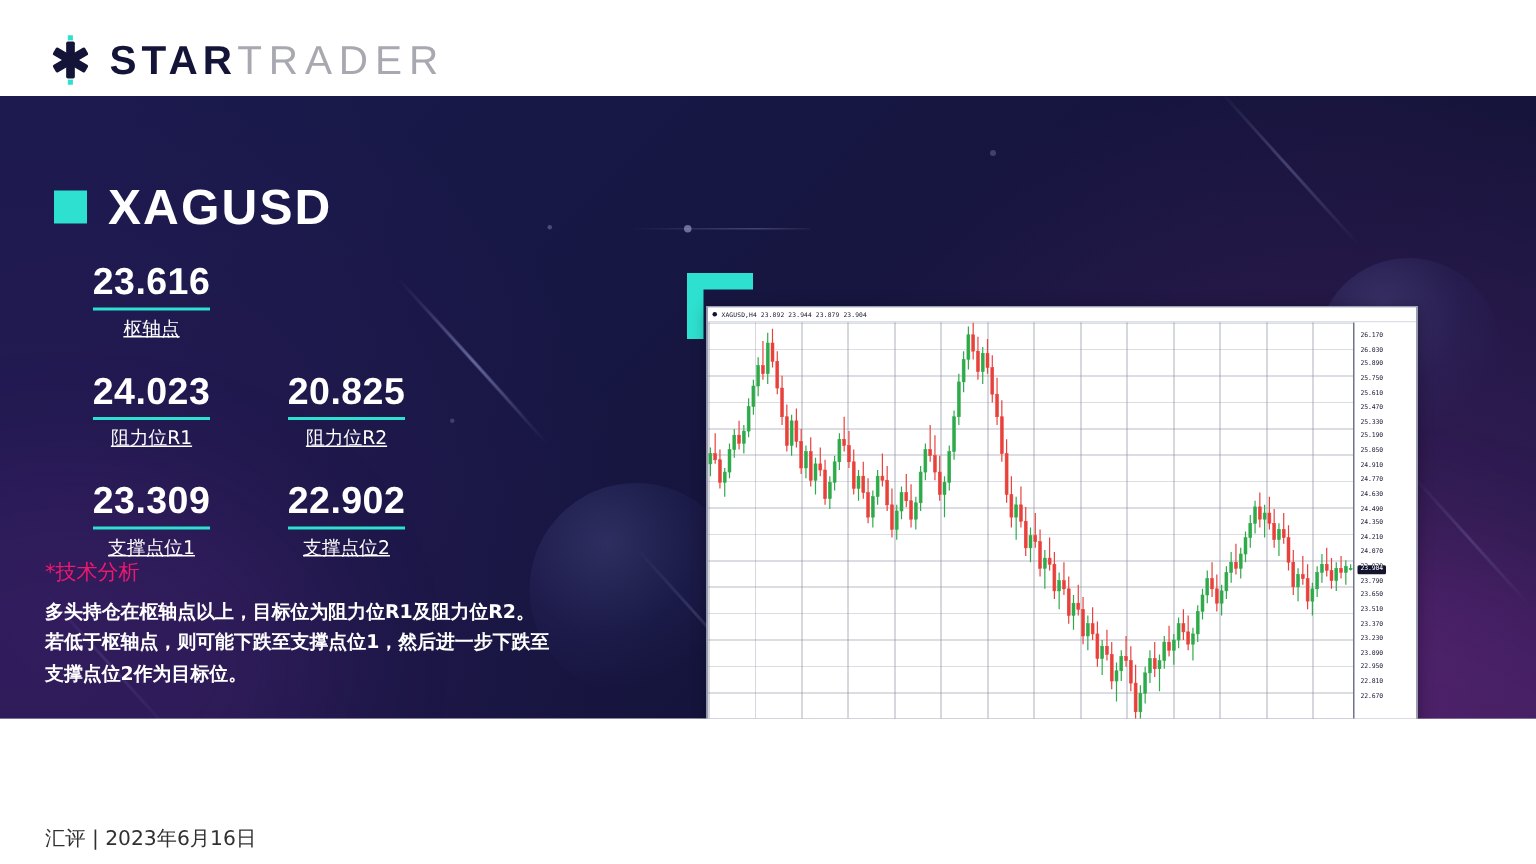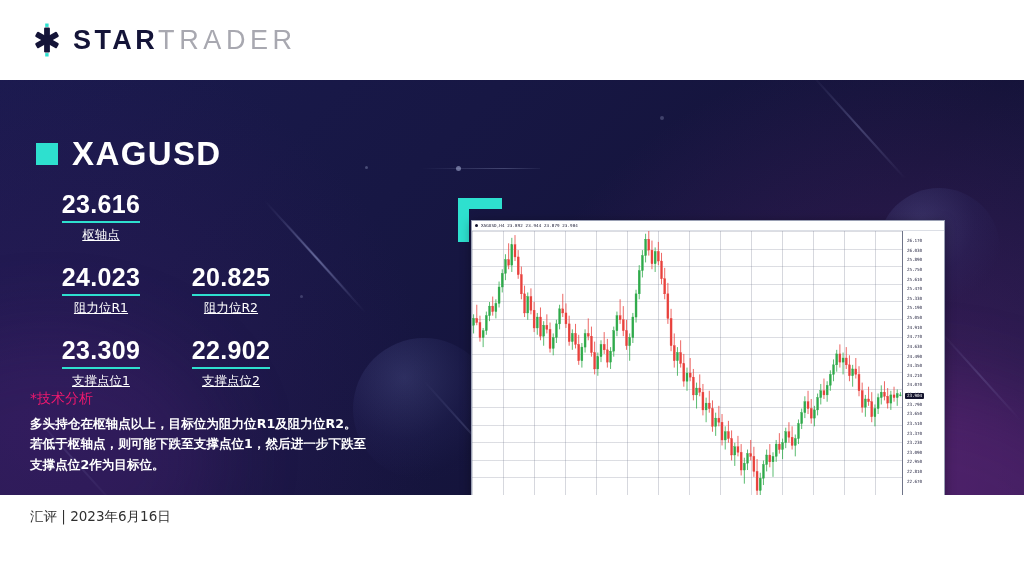--- a/index.html
+++ b/index.html
@@ -17,21 +17,21 @@
   }
   .logo { display:flex; align-items:center; gap:9px; }
   .logo-mark { position:relative; width:34px; height:34px; }
   .logo-mark svg { display:block; }
   .logo-text { font-size:27px; font-weight:700; letter-spacing:3.4px; line-height:1; }
   .logo-star { color:#141438; }
   .logo-trader { color:#a8a8b0; font-weight:400; letter-spacing:4.6px; }
 
   
   .stage {
-    position:absolute; left:0; top:80px; width:1024px; height:415px;
+    position:absolute; left:0; top:64px; width:1024px; height:415px;
     background:
       radial-gradient(circle at 88% 92%, rgba(96,40,120,0.55) 0%, rgba(96,40,120,0) 42%),
       radial-gradient(circle at 4% 84%, rgba(70,30,110,0.35) 0%, rgba(70,30,110,0) 38%),
       linear-gradient(135deg,#1a1a4e 0%,#171744 35%,#141339 70%,#171640 100%);
     overflow:hidden;
   }
   .footer-band {
     position:absolute; left:0; top:495px; width:1024px; height:81px;
     background:#ffffff;
   }
@@ -71,21 +71,21 @@
   }
   .analysis-title .star { color:#f0186e; }
   .analysis-body {
     color:#ffffff; font-size:12.6px; font-weight:700; line-height:1.62;
     font-family:"DejaVu Sans","Liberation Sans",sans-serif;
   }
   .analysis-body div { white-space:nowrap; }
 
   
   .footer-text {
-    position:absolute; left:30px; top:508px;
+    position:absolute; left:30px; top:551px;
     color:#303030; font-size:13.5px; line-height:1.2;
     font-family:"DejaVu Sans","Liberation Sans",sans-serif;
   }
 
   
   .bracket { position:absolute; }
   .bracket i { position:absolute; background:#2ee0cf; display:block; }
   .br-tl { left:458px; top:118px; width:44px; height:44px; }
   .br-tl .h { left:0; top:0; width:44px; height:11px; }
   .br-tl .v { left:0; top:0; width:11px; height:44px; }

